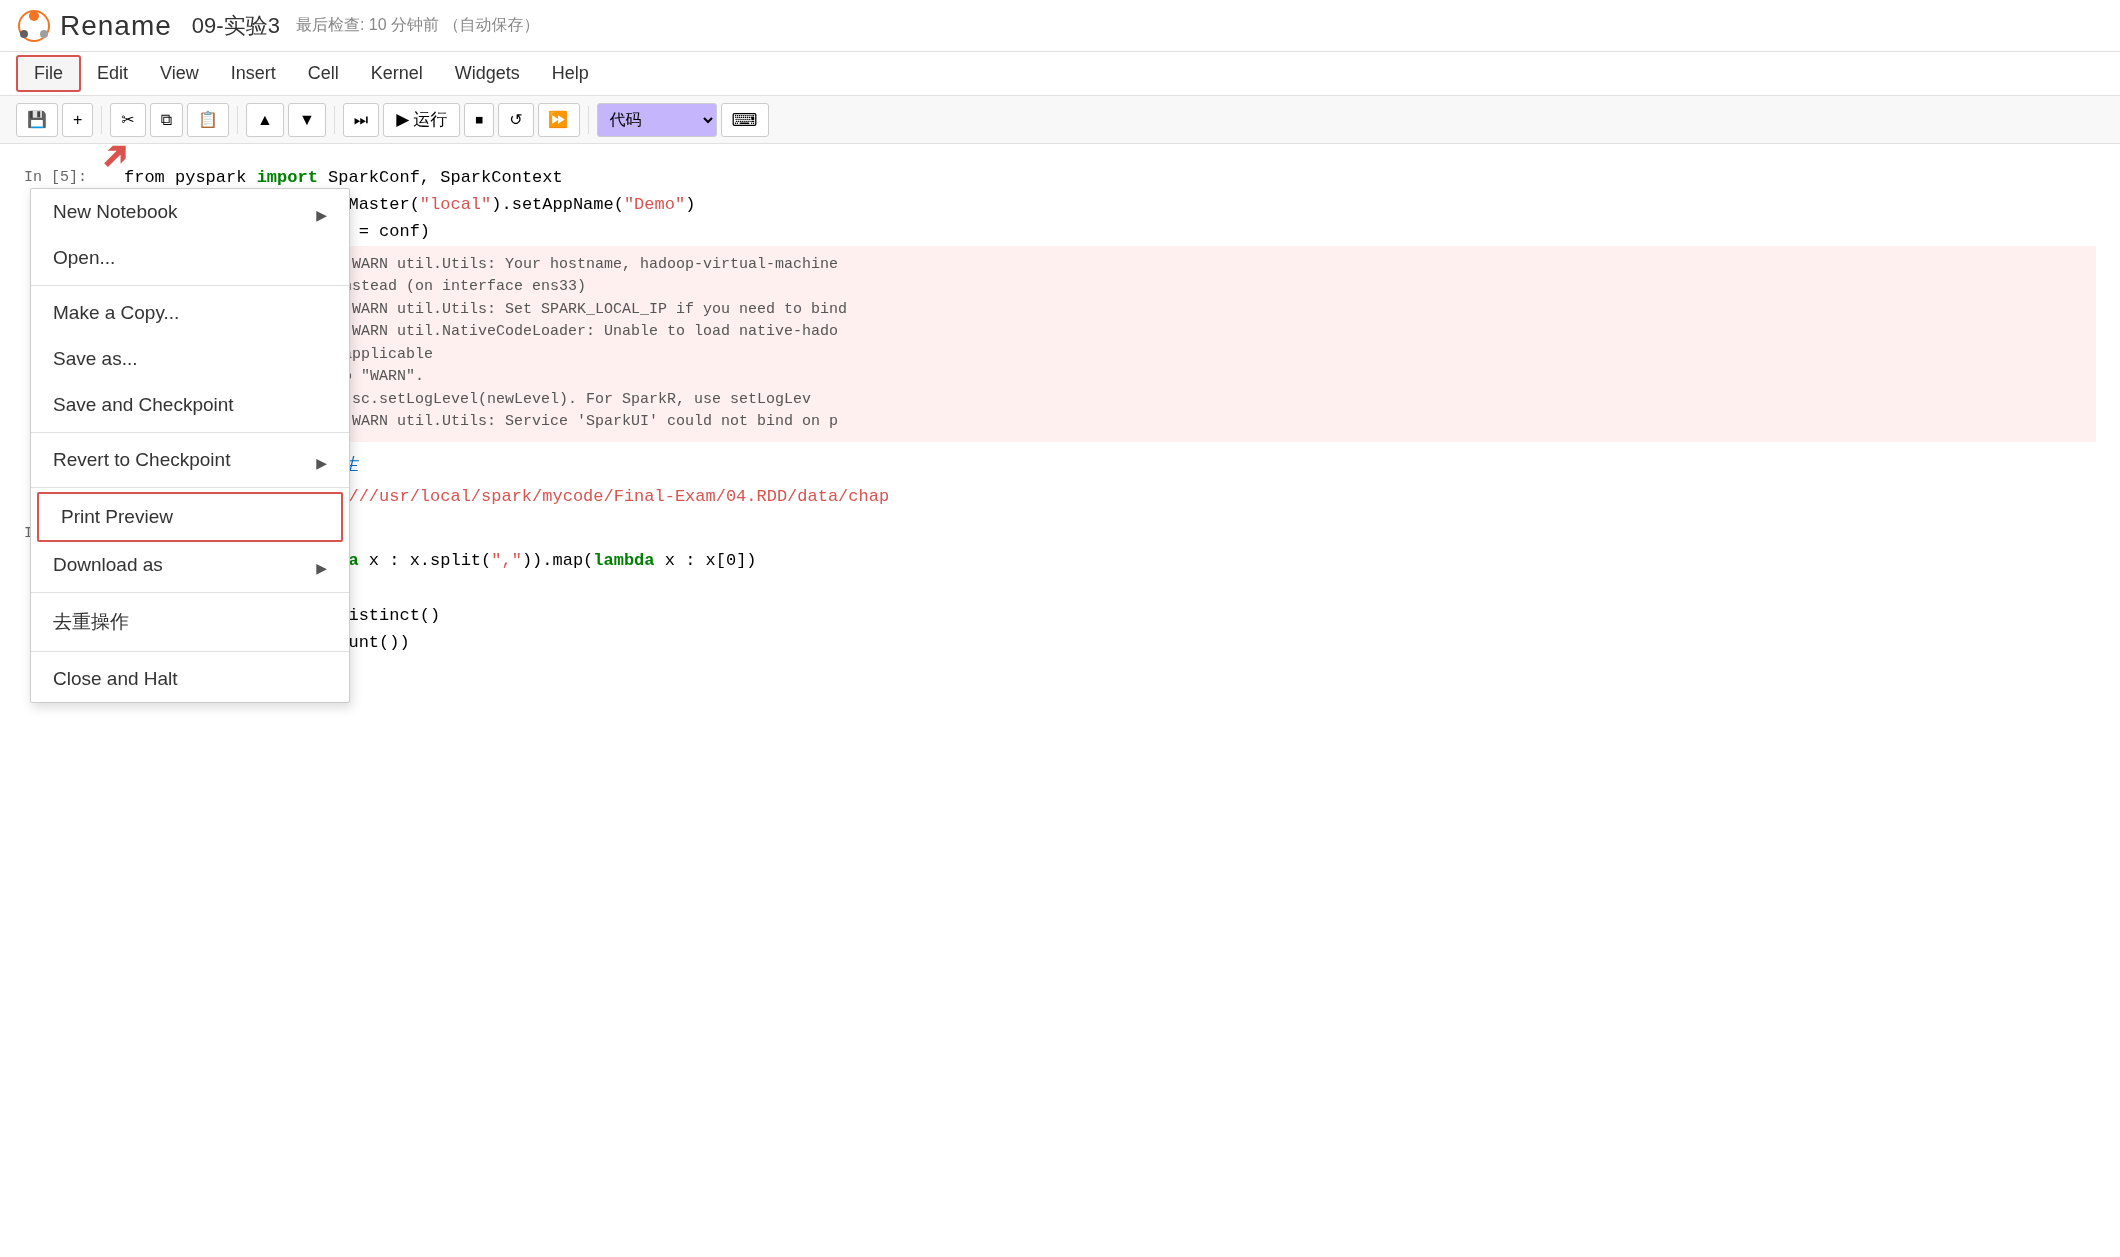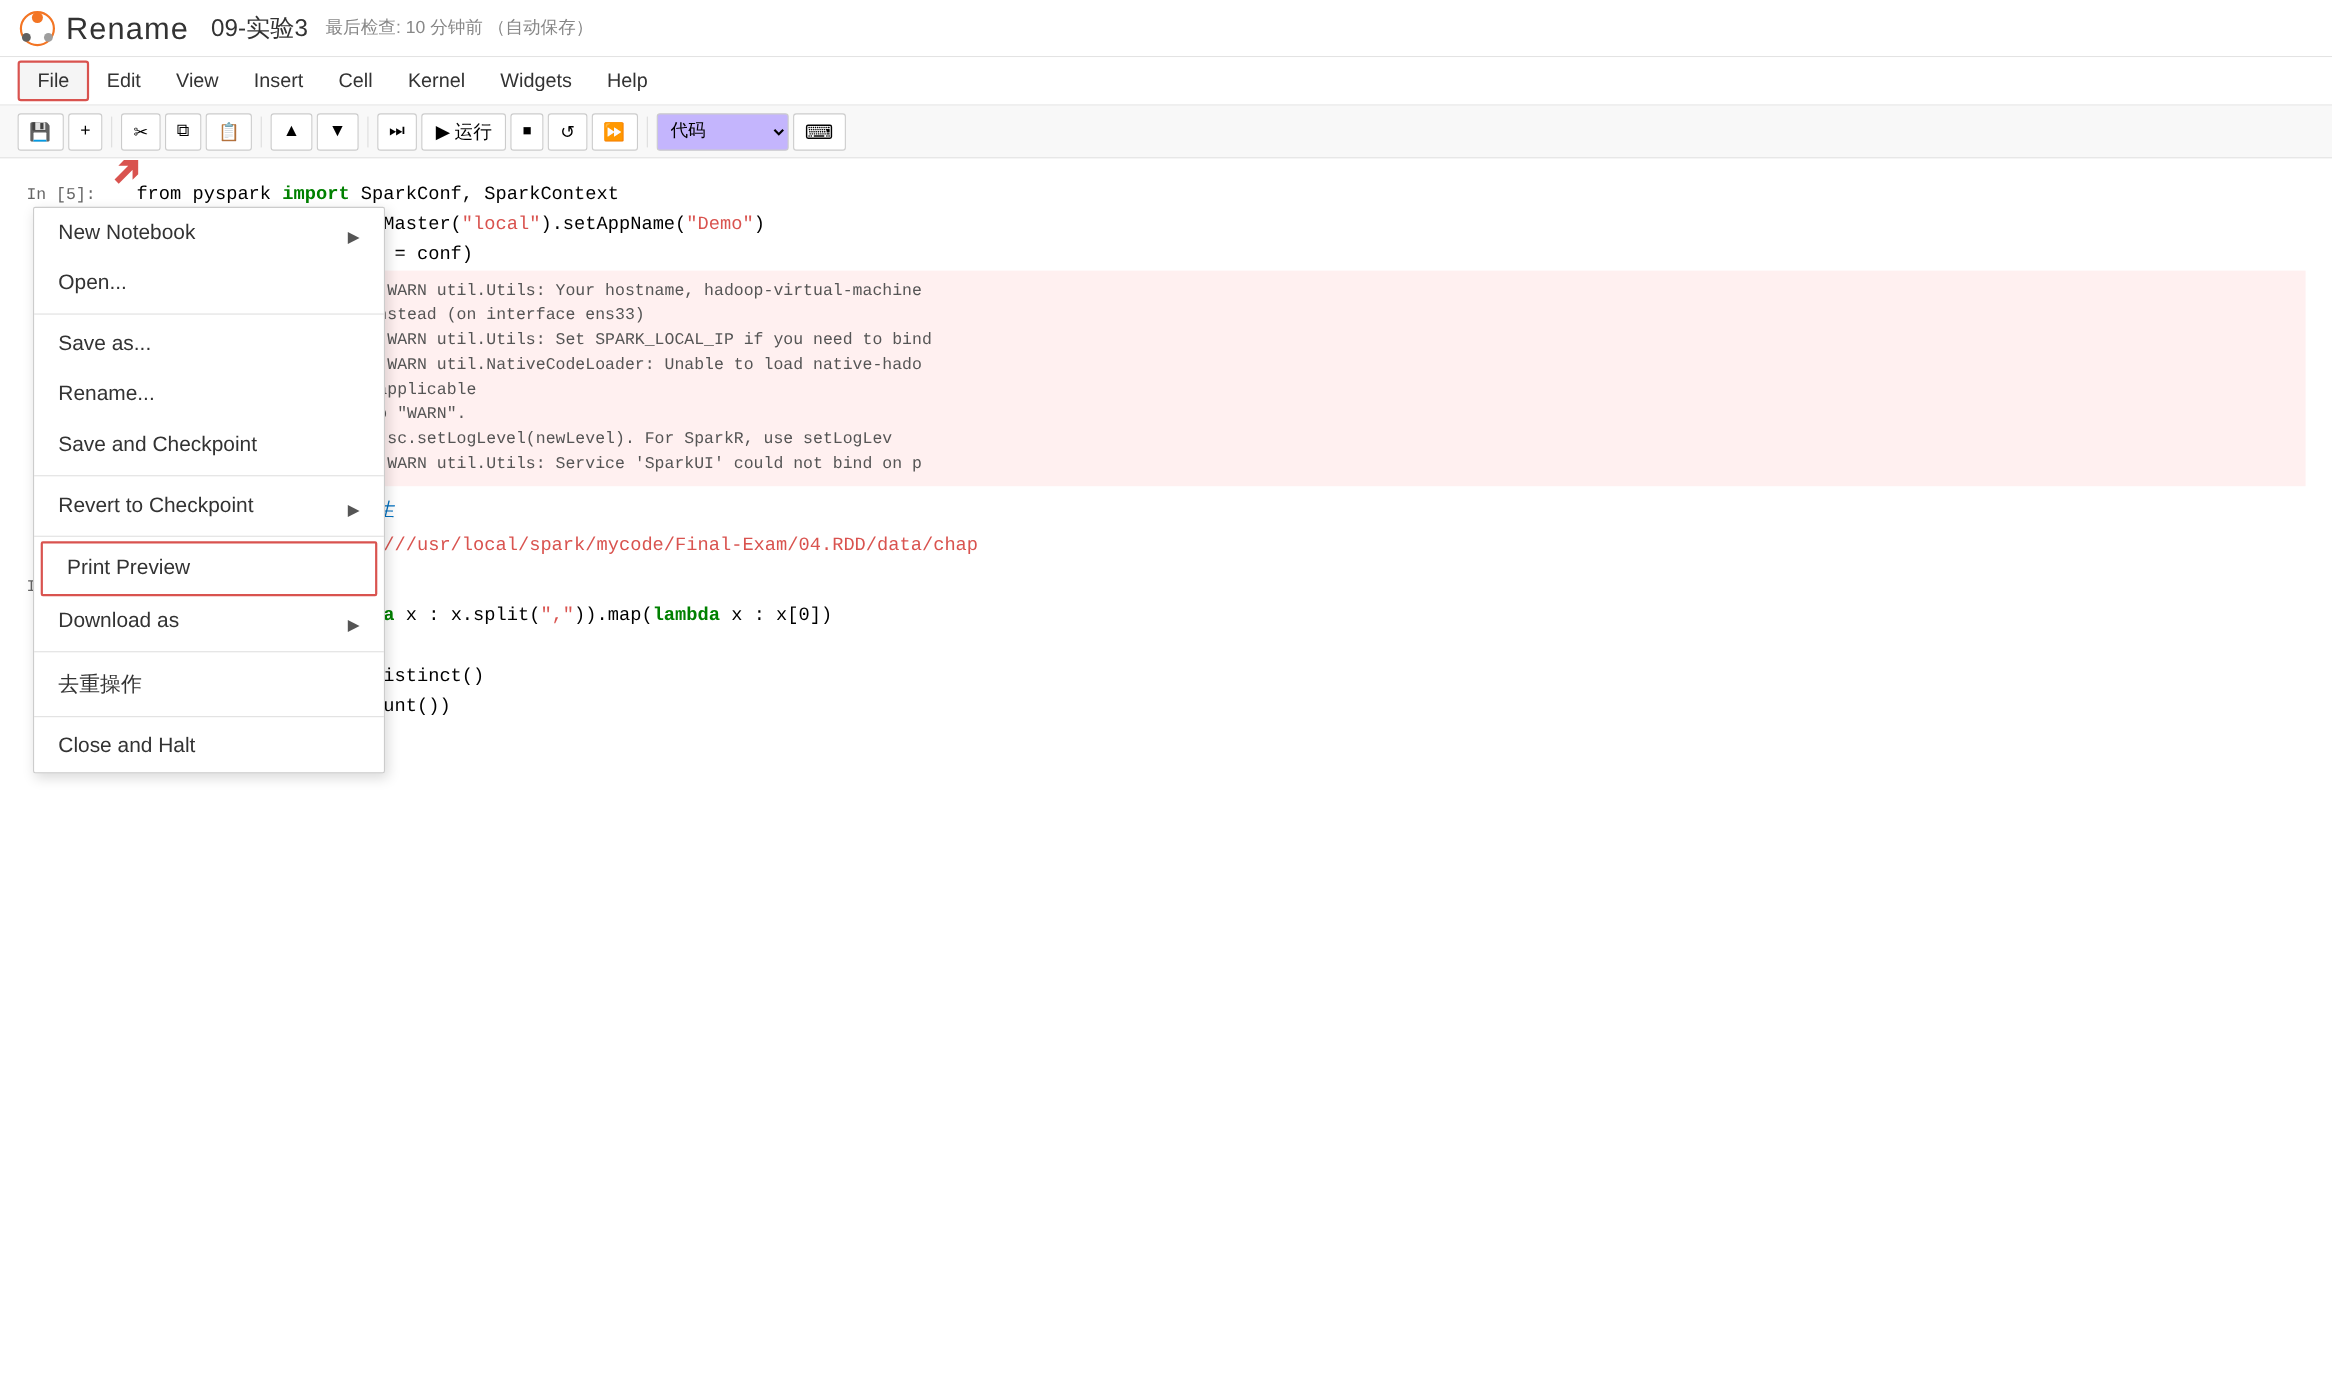--- a/index.html
+++ b/index.html
@@ -367,28 +367,28 @@
       <span>New Notebook</span>
       <span class="arrow">▶</span>
     </div>
 
     <div class="dropdown-item">
       <span>Open...</span>
     </div>
 
     <div class="dropdown-sep"></div>
 
+    <div class="dropdown-item">
+      <span>Make a Copy...</span>
+    </div>
 
     <div class="dropdown-item">
       <span>Save as...</span>
     </div>
 
-    <div class="dropdown-item">
-      <span>Rename...</span>
-    </div>
 
     <div class="dropdown-item">
       <span>Save and Checkpoint</span>
     </div>
 
     <div class="dropdown-sep"></div>
 
     <div class="dropdown-item">
       <span>Revert to Checkpoint</span>
       <span class="arrow">▶</span>

